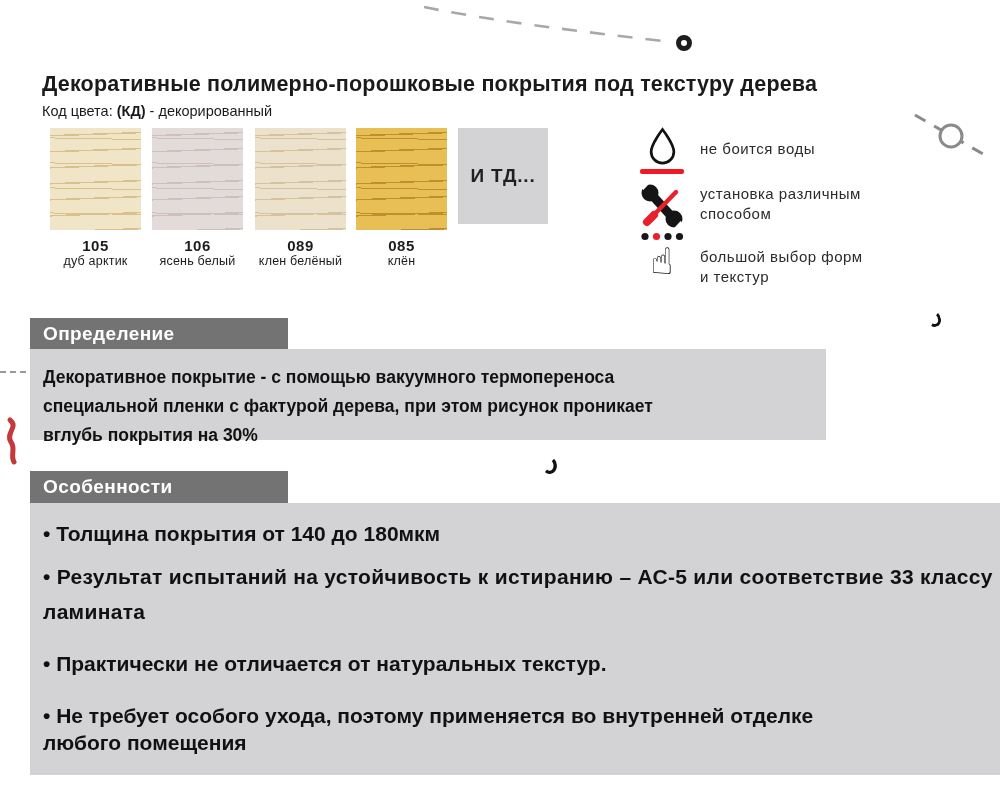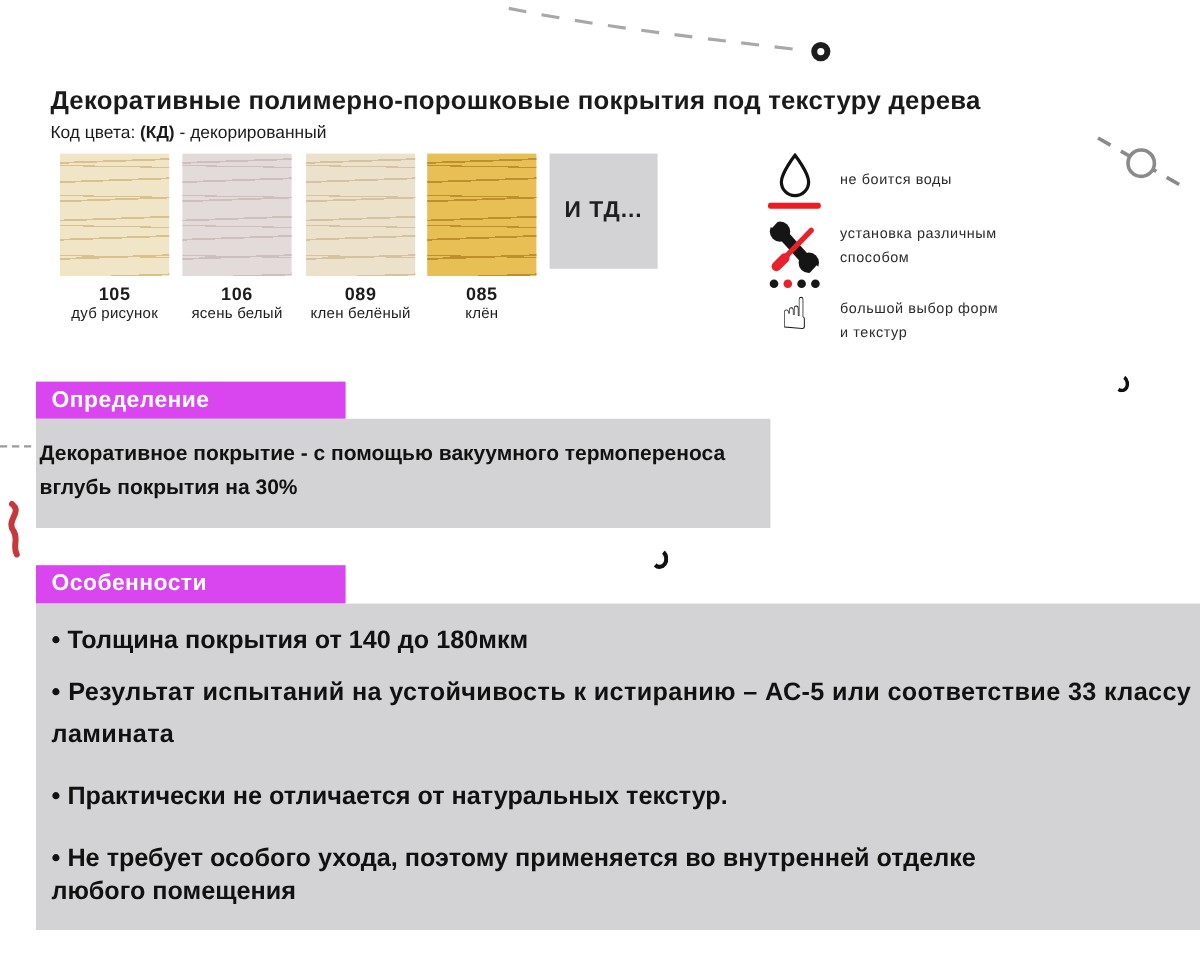--- a/index.html
+++ b/index.html
@@ -20,34 +20,34 @@
       repeating-linear-gradient(181deg, transparent 0 11px, var(--grain,#ccc) 11px 12px, transparent 12px 25px);}
   .swatch .code{margin-top:7px;font-size:15px;font-weight:bold;letter-spacing:.5px;}
   .swatch .name{font-size:12.5px;letter-spacing:.2px;white-space:nowrap;}
   .etc-box{position:absolute;left:458px;top:128px;width:90px;height:96px;background:#d3d3d5;
            display:flex;align-items:center;justify-content:center;font-size:19px;font-weight:bold;
            letter-spacing:.8px;color:#1f1f1f;}
 
   
   .feat{position:absolute;left:632px;display:flex;align-items:flex-start;}
   .feat .icon-box{width:60px;display:flex;flex-direction:column;align-items:center;flex:none;}
-  .feat .label{margin-left:8px;font-size:12px;letter-spacing:.5px;color:#2b2b2b;line-height:20px;}
+  .feat .label{margin-left:8px;font-size:15px;letter-spacing:.5px;color:#2b2b2b;line-height:20px;}
   .feat1{top:126px;} .feat1 .label{padding-top:13px;}
   .feat2{top:181px;} .feat2 .label{padding-top:3px;}
   .feat3{top:231px;} .feat3 .label{padding-top:16px;}
   .red-bar{width:44px;height:4.5px;background:#ee1b23;border-radius:2px;margin-top:3px;}
   .hand-glyph{font-family:"DejaVu Sans",sans-serif;font-size:37px;line-height:40px;color:#111;}
 
   
-  .sec-head{position:absolute;left:30px;width:258px;height:31px;background:#d946ef;color:#fff;
+  .sec-head{position:absolute;left:30px;width:258px;height:31px;background:#737373;color:#fff;
             font-size:19px;font-weight:bold;letter-spacing:.4px;line-height:31px;padding-left:13px;
             box-sizing:border-box;}
   .def-head{top:318px;}
-  .def-body{position:absolute;left:30px;top:349px;width:612px;height:91px;background:#d3d3d5;
-            box-sizing:border-box;padding:14px 0 0 3px;font-size:17.5px;font-weight:bold;
+  .def-body{position:absolute;left:30px;top:349px;width:796px;height:91px;background:#d3d3d5;
+            box-sizing:border-box;padding:14px 0 0 13px;font-size:17.5px;font-weight:bold;
             line-height:29px;color:#111;}
   .pec-head{top:471px;height:32px;line-height:32px;}
   .pec-body{position:absolute;left:30px;top:503px;width:972px;height:272px;background:#d3d3d5;
             box-sizing:border-box;padding:21px 0 0 13px;font-size:21px;font-weight:bold;color:#111;}
   .bullet{margin:0;line-height:19px;}
   .bullet .bl:first-child::before{content:"• ";}
   .bullet.b2{margin-top:16px;line-height:35px;letter-spacing:.3px;}
   .bullet.b2 .bl:first-child::before{content:"•  ";}
   .bullet.b3{margin-top:25px;}
   .bullet.b4{margin-top:29px;line-height:27px;}
@@ -84,21 +84,21 @@
     <line x1="6" y1="8" x2="58" y2="56" stroke="#8a8a8a" stroke-width="3" stroke-dasharray="12 10"></line>
   </svg>
 
   <h1 class="title">Декоративные полимерно-порошковые покрытия под текстуру дерева</h1>
   <p class="subtitle"><span>Код цвета: </span><b>(КД)</b><span> - декорированный</span></p>
 
   <figure class="swatch" style="left:50px">
     <div class="swatch-img" style="--base: #F0E5C6; --grain: #D9C08D;"></div>
     <figcaption>
         <div class="code">105</div>
-    <div class="name">дуб рисунок</div>
+    <div class="name">дуб арктик</div>
       </figcaption>
   </figure>
   <figure class="swatch" style="left:152px">
     <div class="swatch-img" style="--base: #E3DBD9; --grain: #CEBFBD;"></div>
     <figcaption>
         <div class="code">106</div>
     <div class="name">ясень белый</div>
       </figcaption>
   </figure>
   <figure class="swatch" style="left:255px">
@@ -159,20 +159,21 @@
     </div>
     <div class="label">
       <div>большой выбор форм</div>
       <div>и текстур</div>
     </div>
   </div>
 
   <div class="sec-head def-head"><span>Определение</span></div>
   <div class="def-body">
     <div>Декоративное покрытие - с помощью вакуумного термопереноса</div>
+    <div>специальной пленки с фактурой дерева, при этом рисунок проникает</div>
     <div>вглубь покрытия на 30%</div>
   </div>
 
   <div class="sec-head pec-head"><span>Особенности</span></div>
   <div class="pec-body">
     <p class="bullet b1">
       <span class="bl">Толщина покрытия от 140 до 180мкм</span>
     </p>
     <p class="bullet b2">
       <span class="bl">Результат испытаний на устойчивость к истиранию – АС-5 или соответствие 33 классу</span><br>

